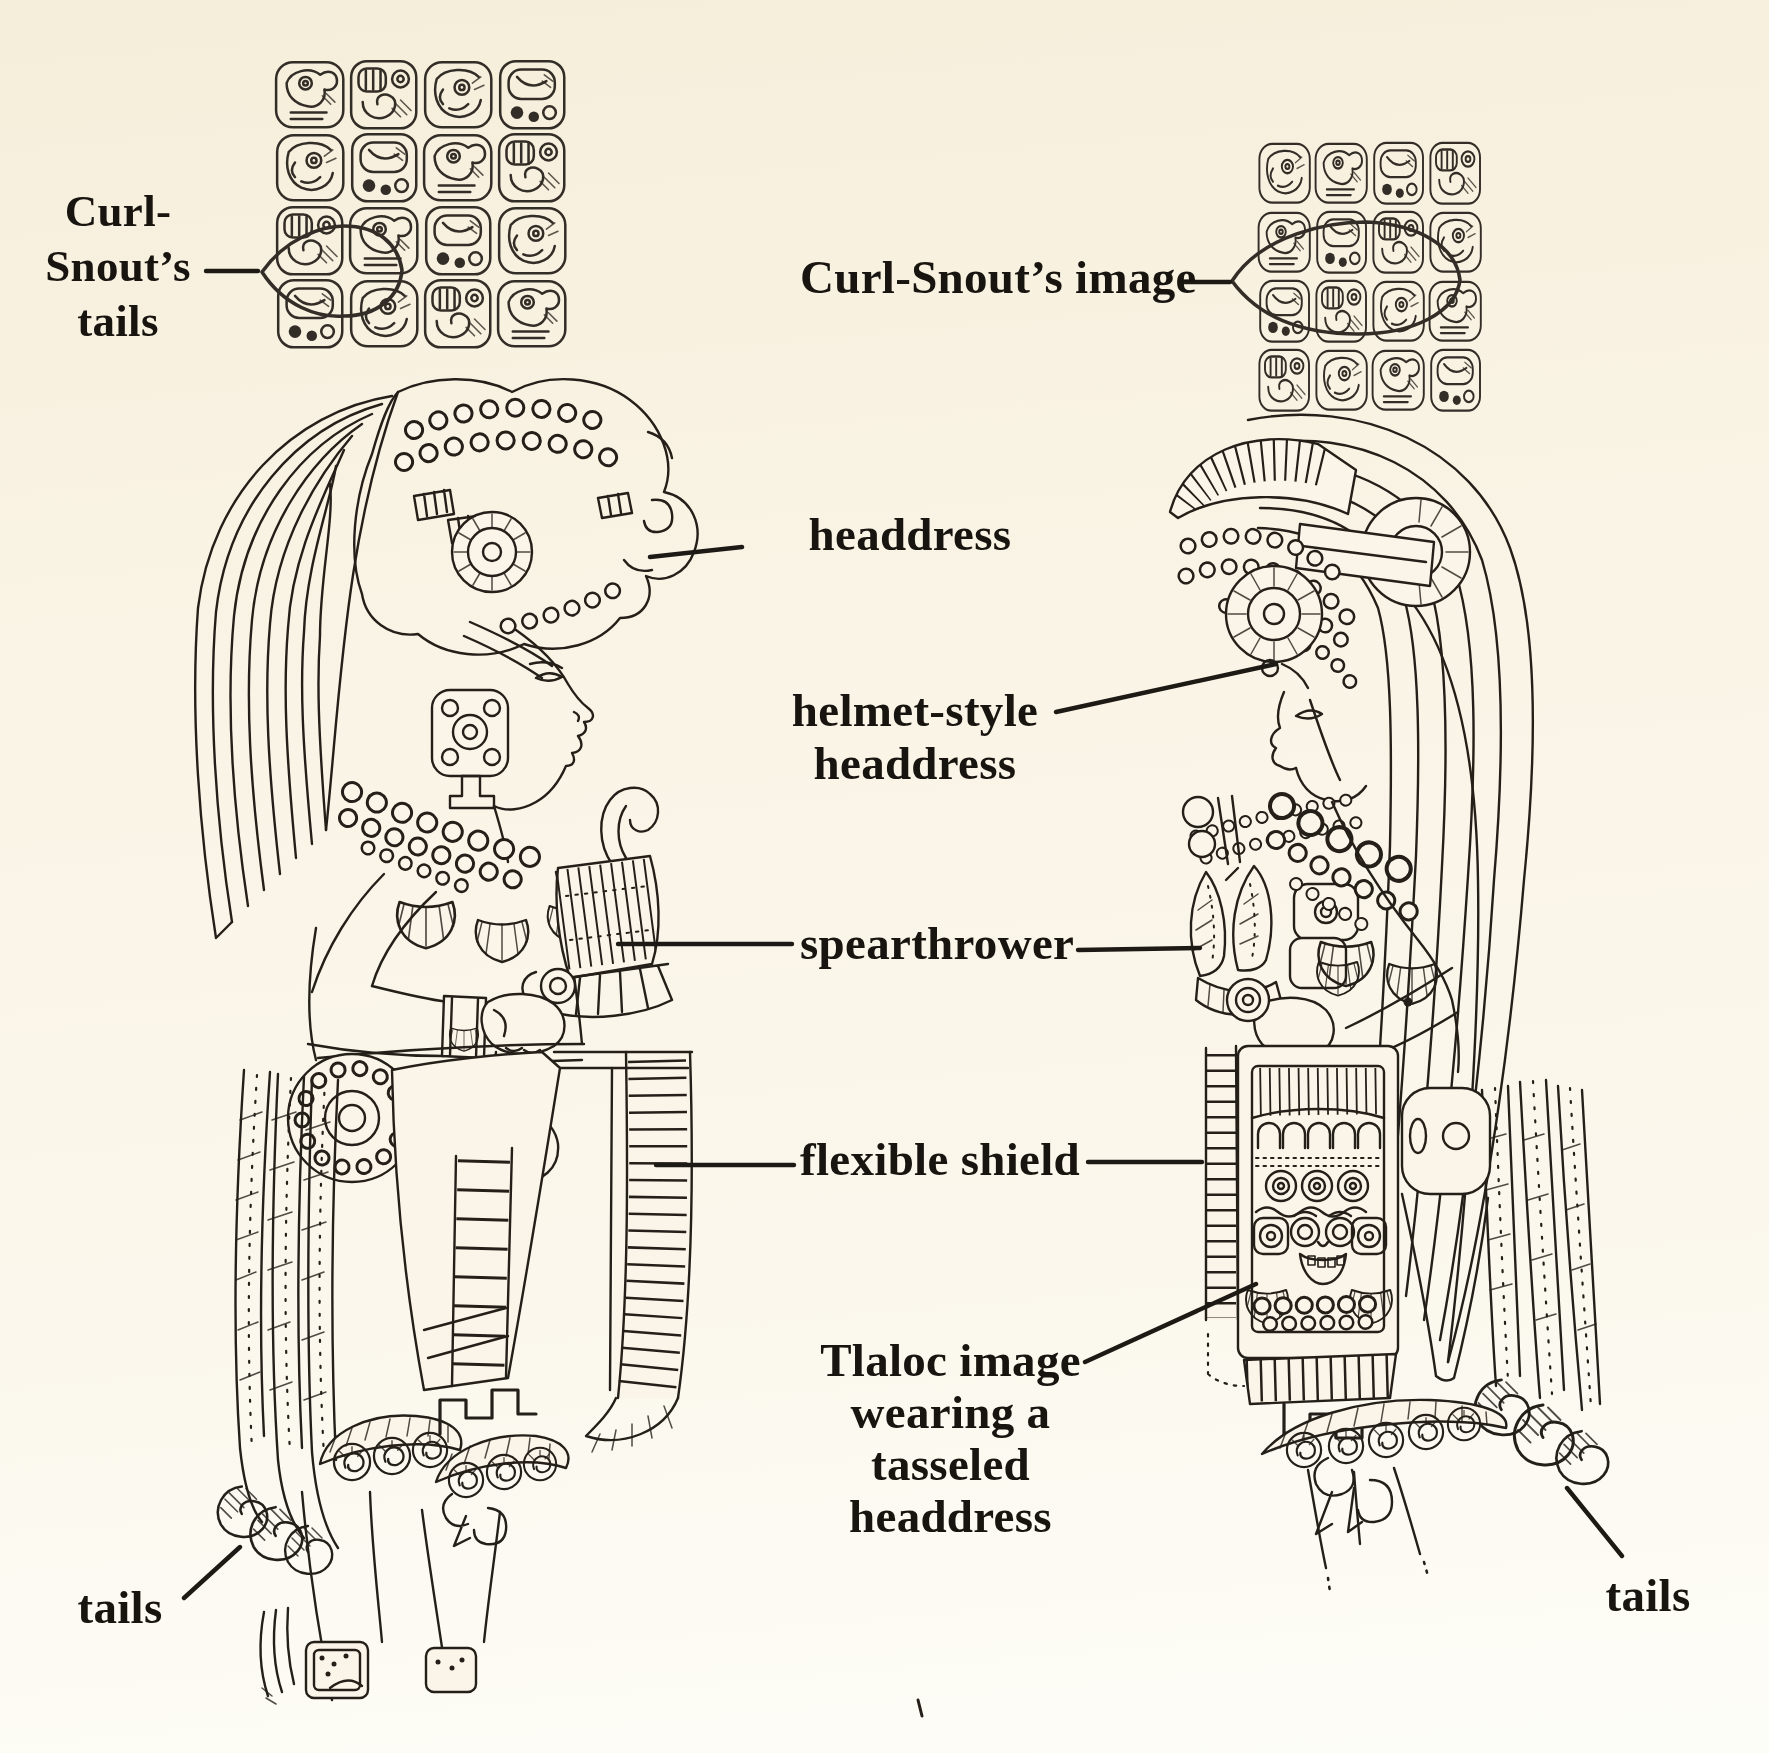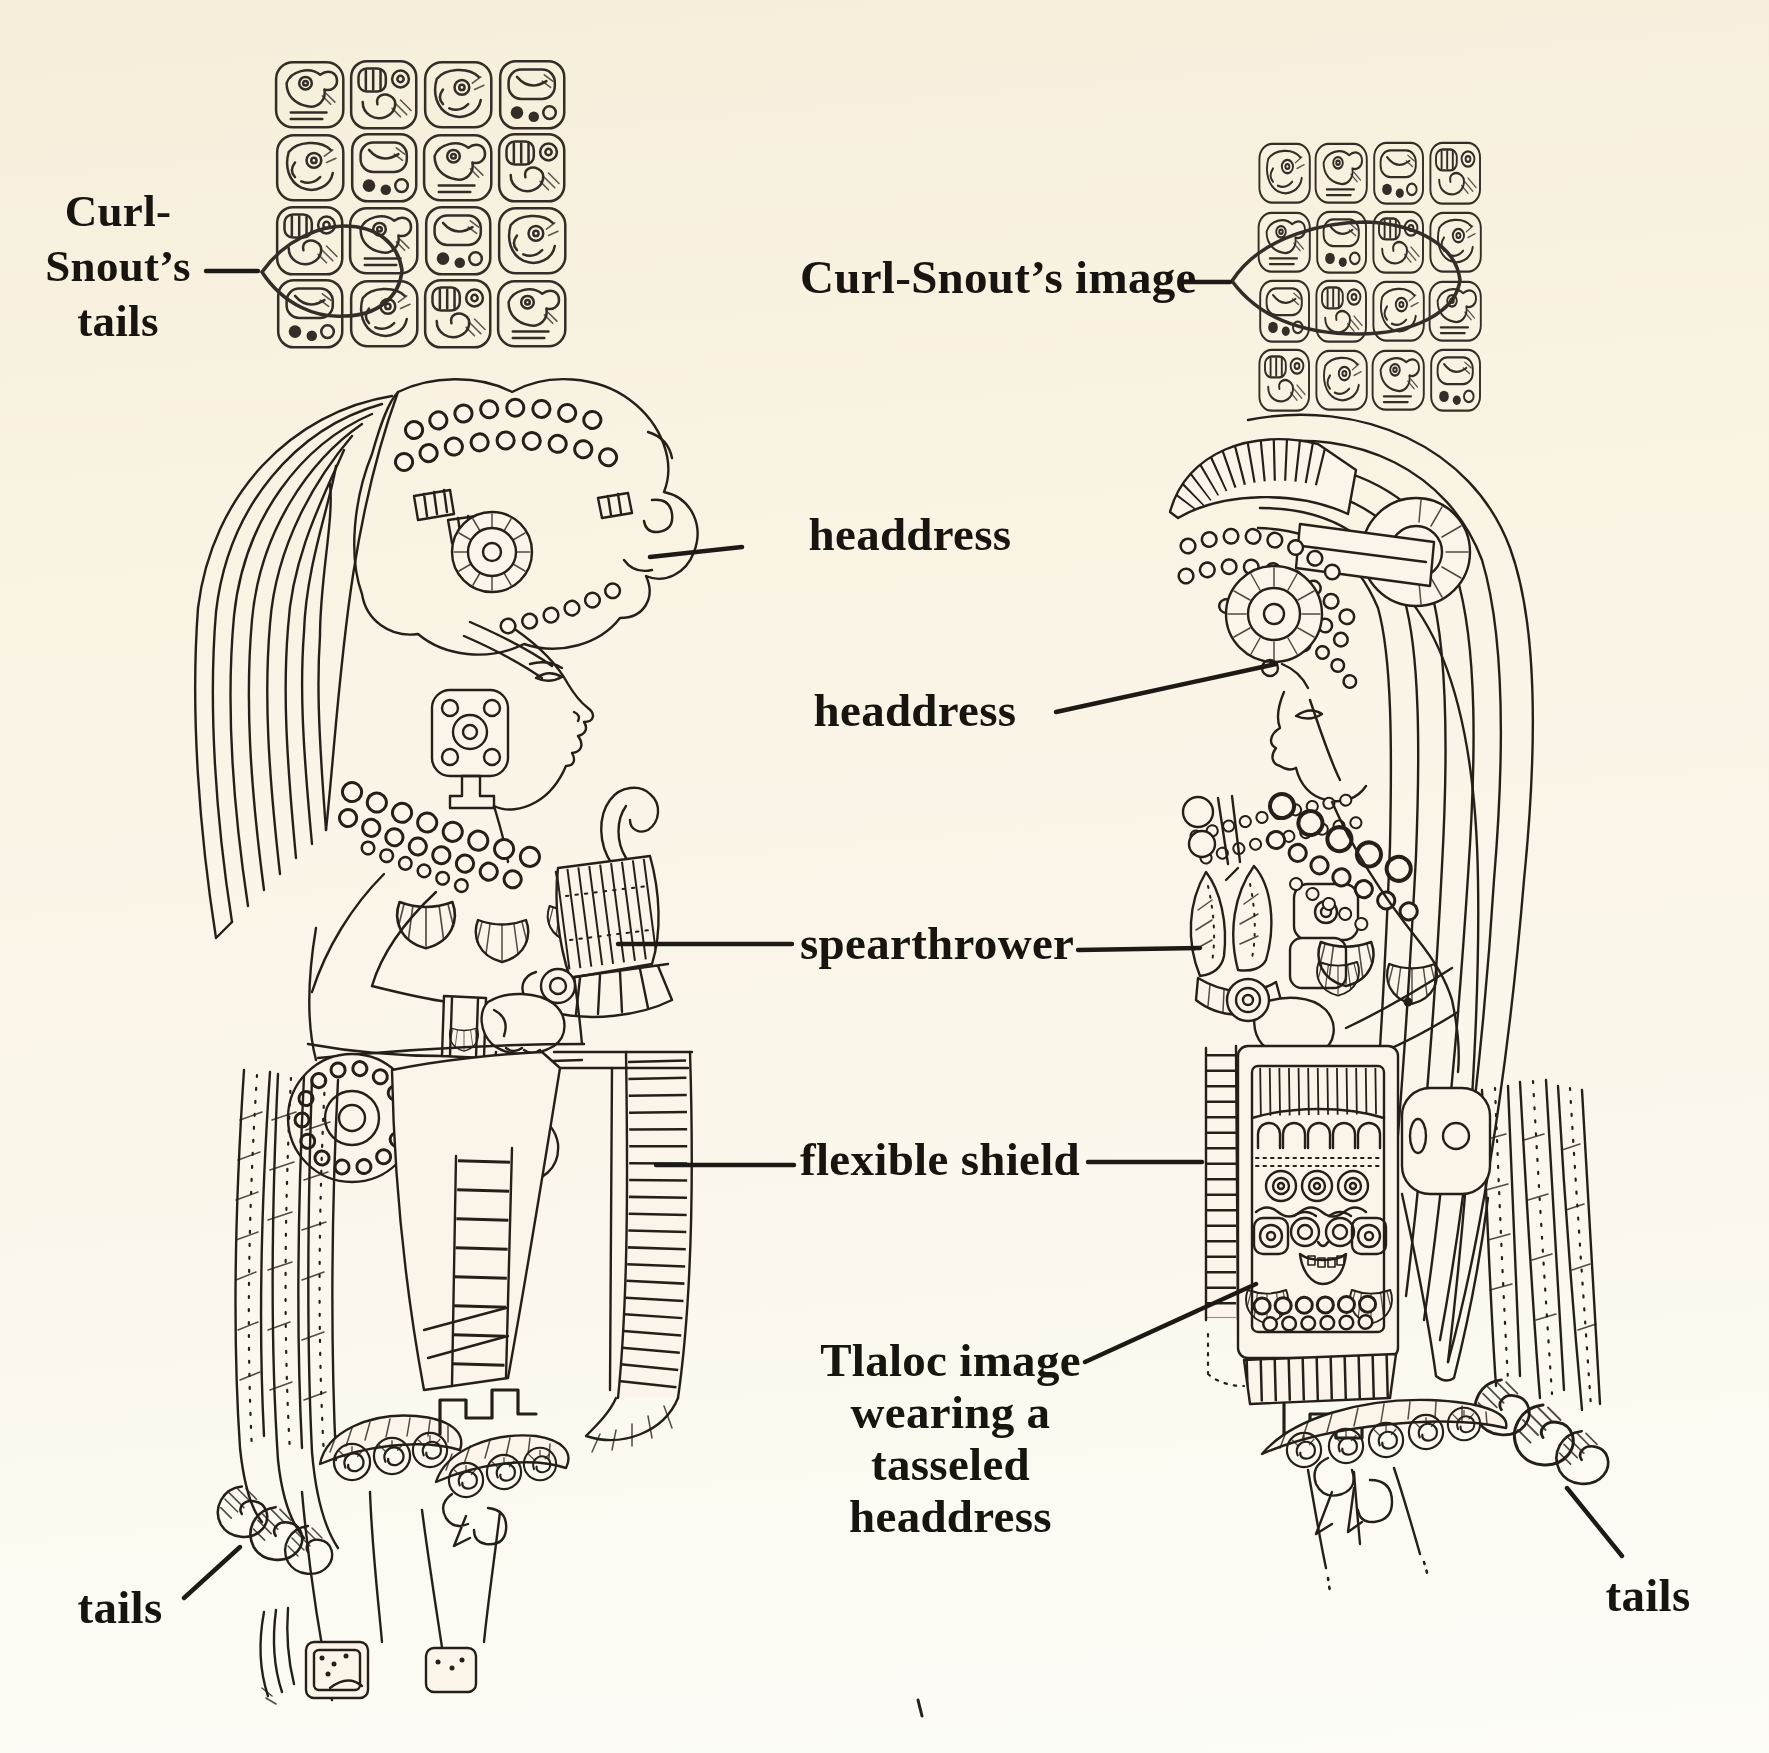--- a/index.html
+++ b/index.html
@@ -450,20 +450,21 @@
   <div>tails</div>
 </div>
 
 <div class="label" style="left:800px;top:250px;width:360px">Curl-Snout’s image</div>
 
 <div class="label" style="left:740px;top:506px;width:340px;line-height:57px">
   <div>headdress</div>
 </div>
 
 <div class="label" style="left:760px;top:684px;width:310px;line-height:53px">
+  <div>helmet-style</div>
   <div>headdress</div>
 </div>
 
 <div class="label" style="left:790px;top:1132px;width:300px">flexible shield</div>
 
 <div class="label" style="left:800px;top:916px;width:270px">spearthrower</div>
 
 <div class="label" style="left:818px;top:1334px;width:265px;line-height:52px">
   <div>Tlaloc image</div>
   <div>wearing a</div>

